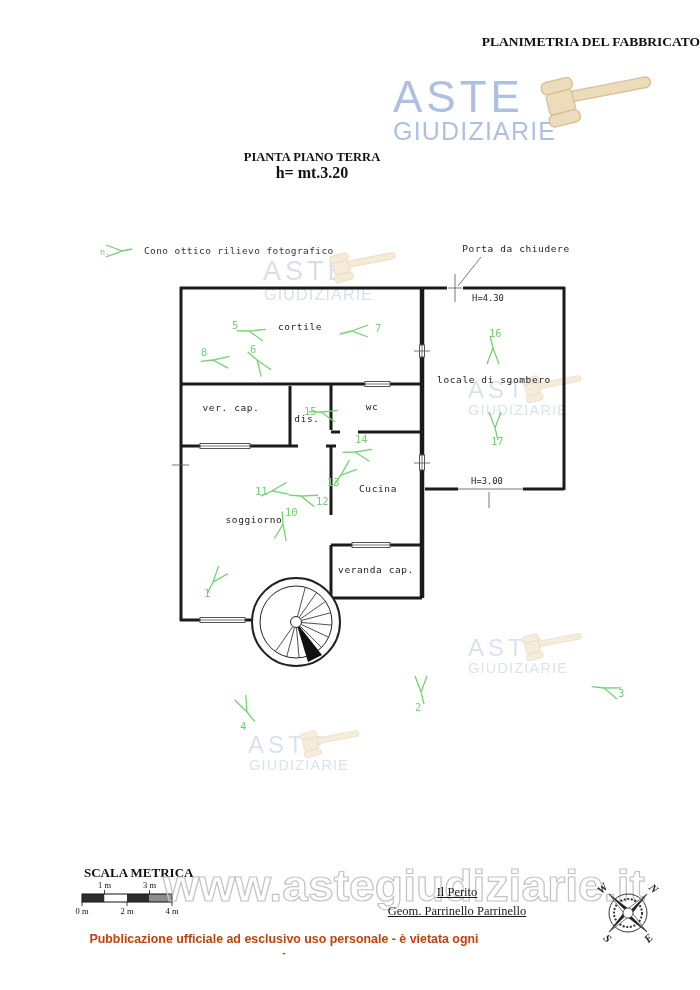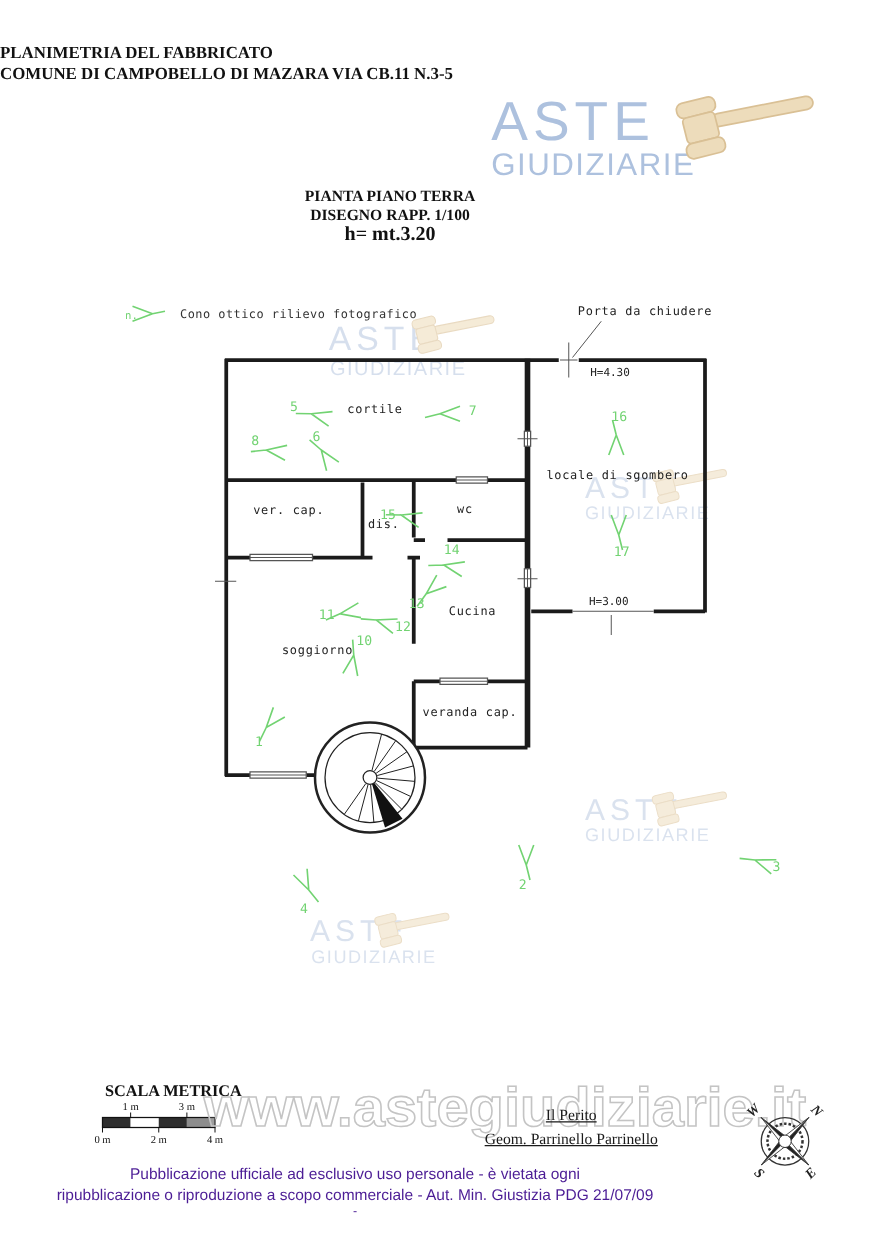--- a/index.html
+++ b/index.html
@@ -1,27 +1,27 @@
 <!DOCTYPE html>
 <html><head>
 <meta charset="utf-8">
 <style>
   html,body{margin:0;padding:0;background:#fff;}
   .page{position:relative;width:700px;height:990px;background:#ffffff;overflow:hidden;
         font-family:"Liberation Serif",serif;}
   .abs{position:absolute;}
-  .hdr{top:33px;left:0;width:700px;text-align:left;z-index:3;
+  .hdr{top:33px;left:0;width:700px;text-align:right;z-index:3;
        font-size:13.5px;font-weight:bold;color:#111;line-height:17px;}
   .sub{top:150px;left:0;width:624px;text-align:center;z-index:3;
        font-size:12.5px;font-weight:bold;color:#111;line-height:15px;}
   .sub .h-line{font-size:16px;font-weight:bold;}
   .sig{top:883px;left:352px;width:210px;text-align:center;z-index:3;
        font-size:12.5px;color:#1a1a1a;line-height:19px;text-decoration:underline;}
   .ftr{top:931px;left:0;width:568px;text-align:center;z-index:3;
-       font-family:"Liberation Sans",sans-serif;font-size:12.4px;color:#4c1d95;line-height:17px;}
+       font-family:"Liberation Sans",sans-serif;font-size:12.4px;color:#c2410c;line-height:17px;font-weight:bold;}
   .ftr .dash{font-size:10px;line-height:10px;}
   svg.plan{position:absolute;top:0;left:0;z-index:1;}
   
   .room-label{font-family:"DejaVu Sans Mono",monospace;font-size:9.5px;fill:#222;letter-spacing:.6px;}
   .dim-label{font-family:"DejaVu Sans Mono",monospace;font-size:8.8px;fill:#222;}
   .marker-num{font-family:"DejaVu Sans Mono",monospace;font-size:10.5px;fill:#72d372;}
   .legend-n{font-family:"DejaVu Sans Mono",monospace;font-size:8.5px;fill:#72d372;}
   .legend-txt{font-family:"DejaVu Sans Mono",monospace;font-size:9.5px;fill:#333;letter-spacing:.4px;}
   .logo-aste{font-family:"Liberation Sans",sans-serif;letter-spacing:4px;}
   .logo-giud{font-family:"Liberation Sans",sans-serif;letter-spacing:1.2px;}
@@ -30,26 +30,24 @@
   .url-wm{font-family:"Liberation Sans",sans-serif;font-weight:bold;}
   .compass-l{font-family:"Liberation Serif",serif;font-weight:bold;font-style:italic;font-size:11px;fill:#222;}
 </style>
 </head>
 <body>
 
 <div class="page">
 
   <div class="abs hdr">
     <div>PLANIMETRIA DEL FABBRICATO</div>
-    <div>COMUNE DI CAMPOBELLO DI MAZARA VIA CB.11 N.3-5</div>
   </div>
 
   <div class="abs sub">
     <div>PIANTA PIANO TERRA</div>
-    <div>DISEGNO RAPP. 1/100</div>
     <div class="h-line">h= mt.3.20</div>
   </div>
 
   <svg class="plan" width="700" height="990" viewBox="0 0 700 990">
     <defs>
       <g id="gavel">
         <rect x="14" y="9" width="47" height="6" rx="3" transform="rotate(-11 14 12)" fill="#eddbb8" stroke="#d8bd90" stroke-width="0.8"></rect>
         <g transform="rotate(-14 9 15)">
           <rect x="0" y="2" width="18" height="7" rx="3" fill="#eddbb8" stroke="#d8bd90" stroke-width="0.8"></rect>
           <rect x="1.5" y="9" width="15" height="12" rx="2" fill="#eddbb8" stroke="#d8bd90" stroke-width="0.8"></rect>
@@ -287,17 +285,16 @@
     </g>
   </svg>
 
   <div class="abs sig">
     <div>Il Perito</div>
     <div>Geom. Parrinello Parrinello</div>
   </div>
 
   <div class="abs ftr">
     <div>Pubblicazione ufficiale ad esclusivo uso personale - è vietata ogni</div>
-    <div>ripubblicazione o riproduzione a scopo commerciale - Aut. Min. Giustizia PDG 21/07/09</div>
     <div class="dash">-</div>
   </div>
 
 </div>
 
 </body></html>

